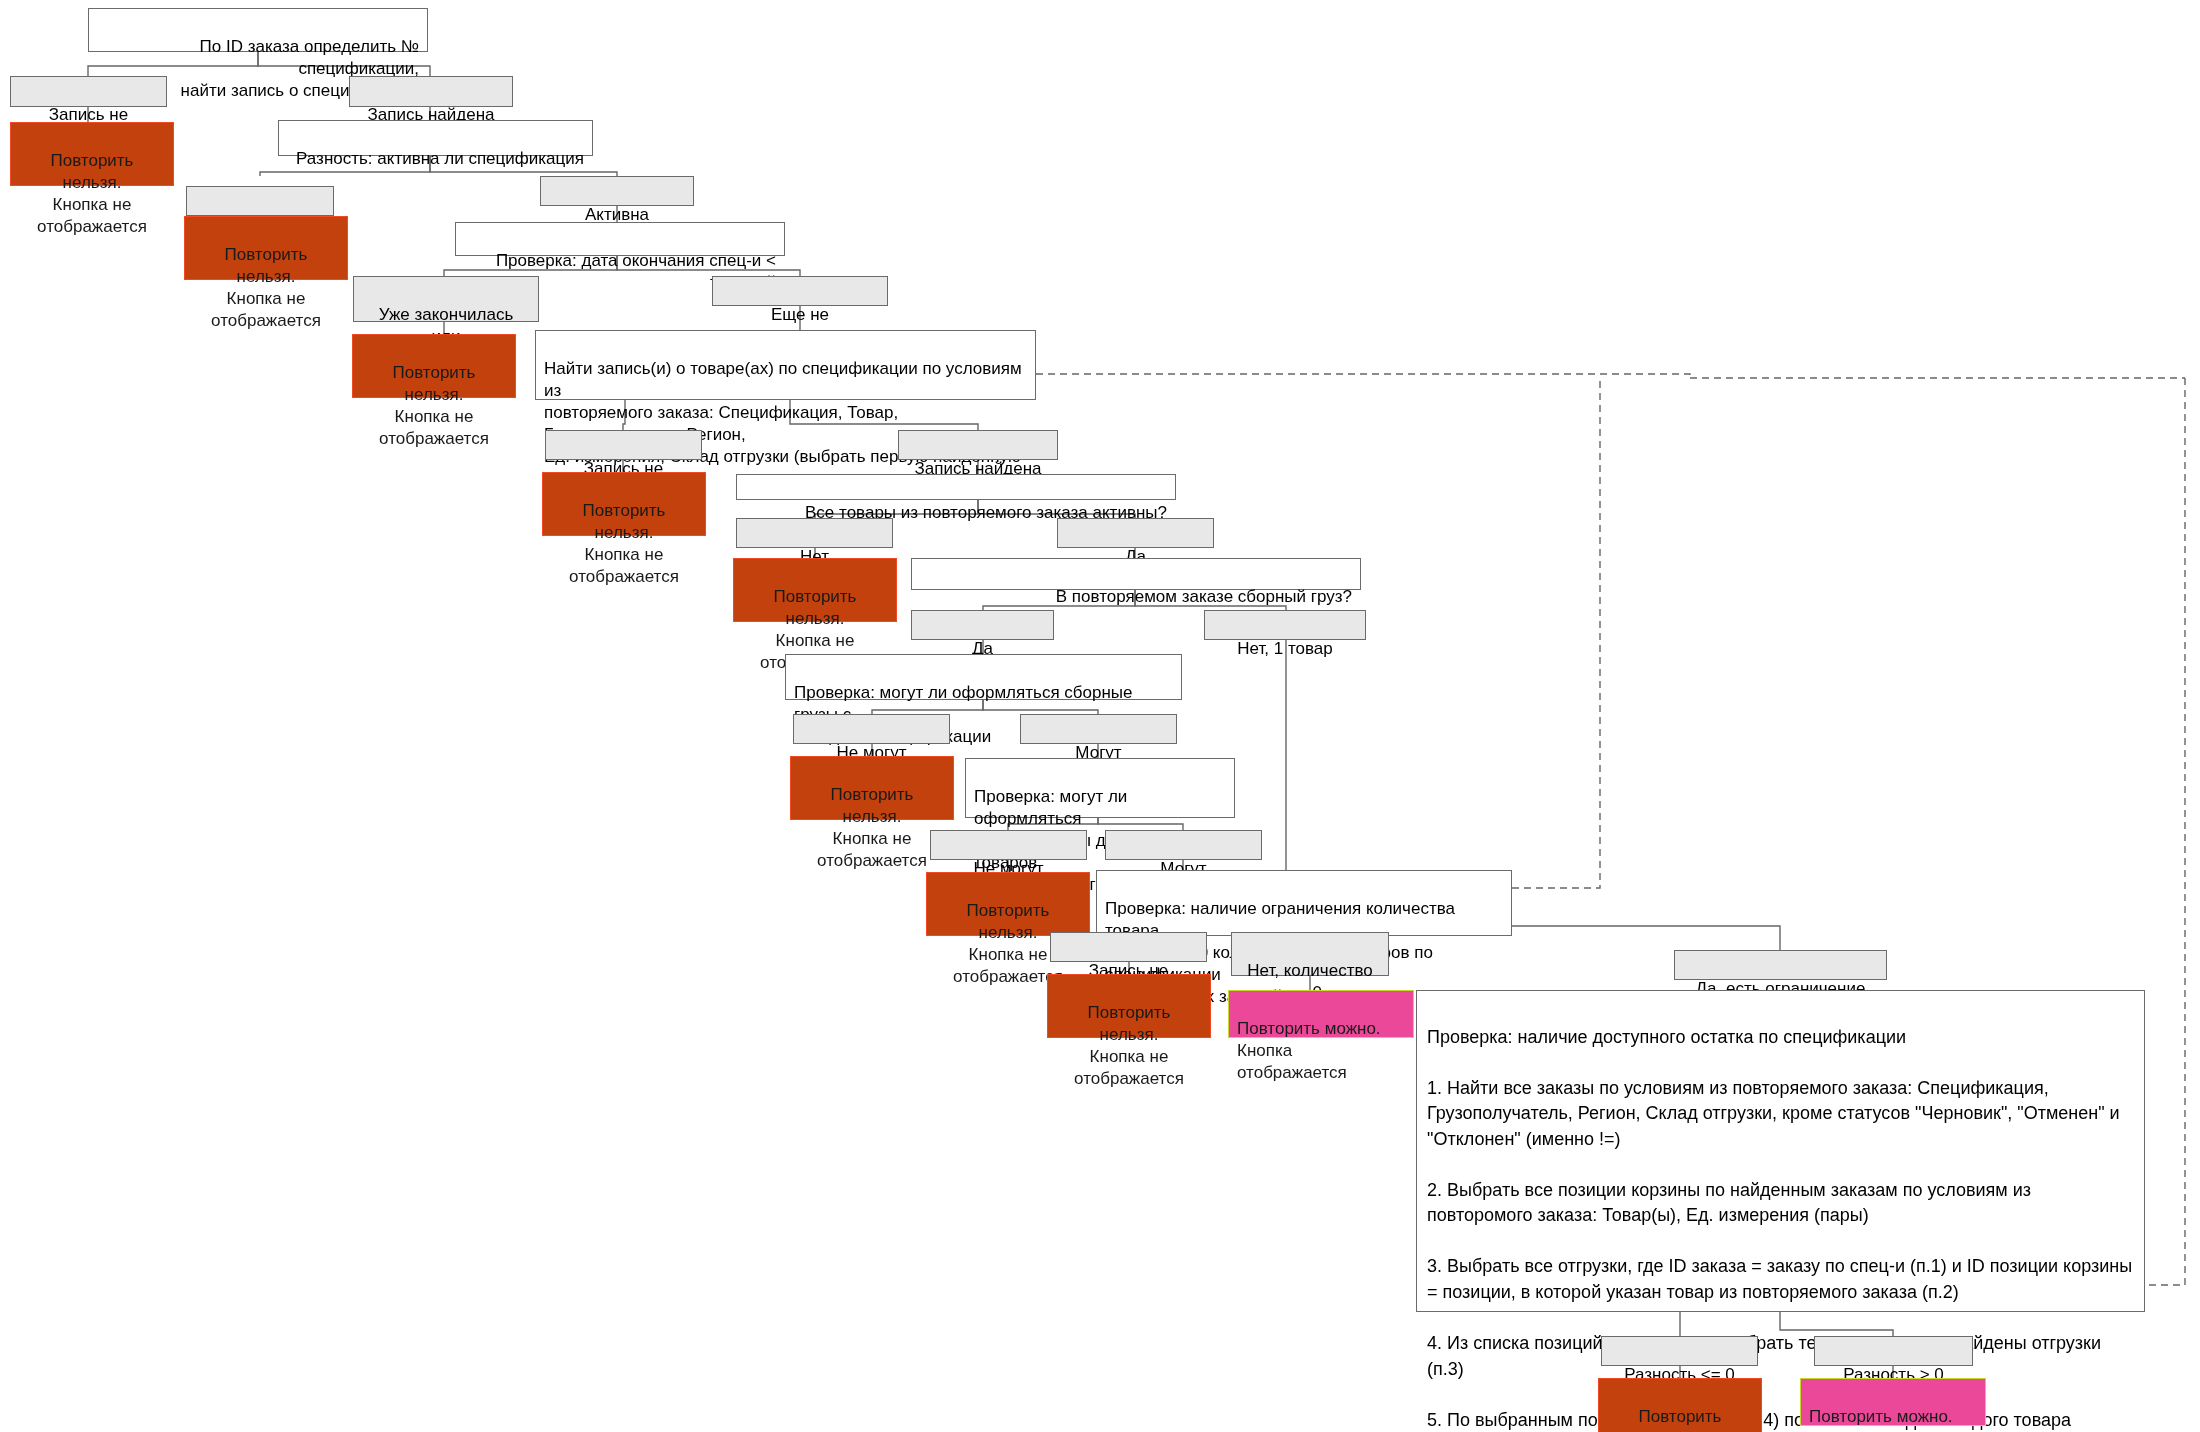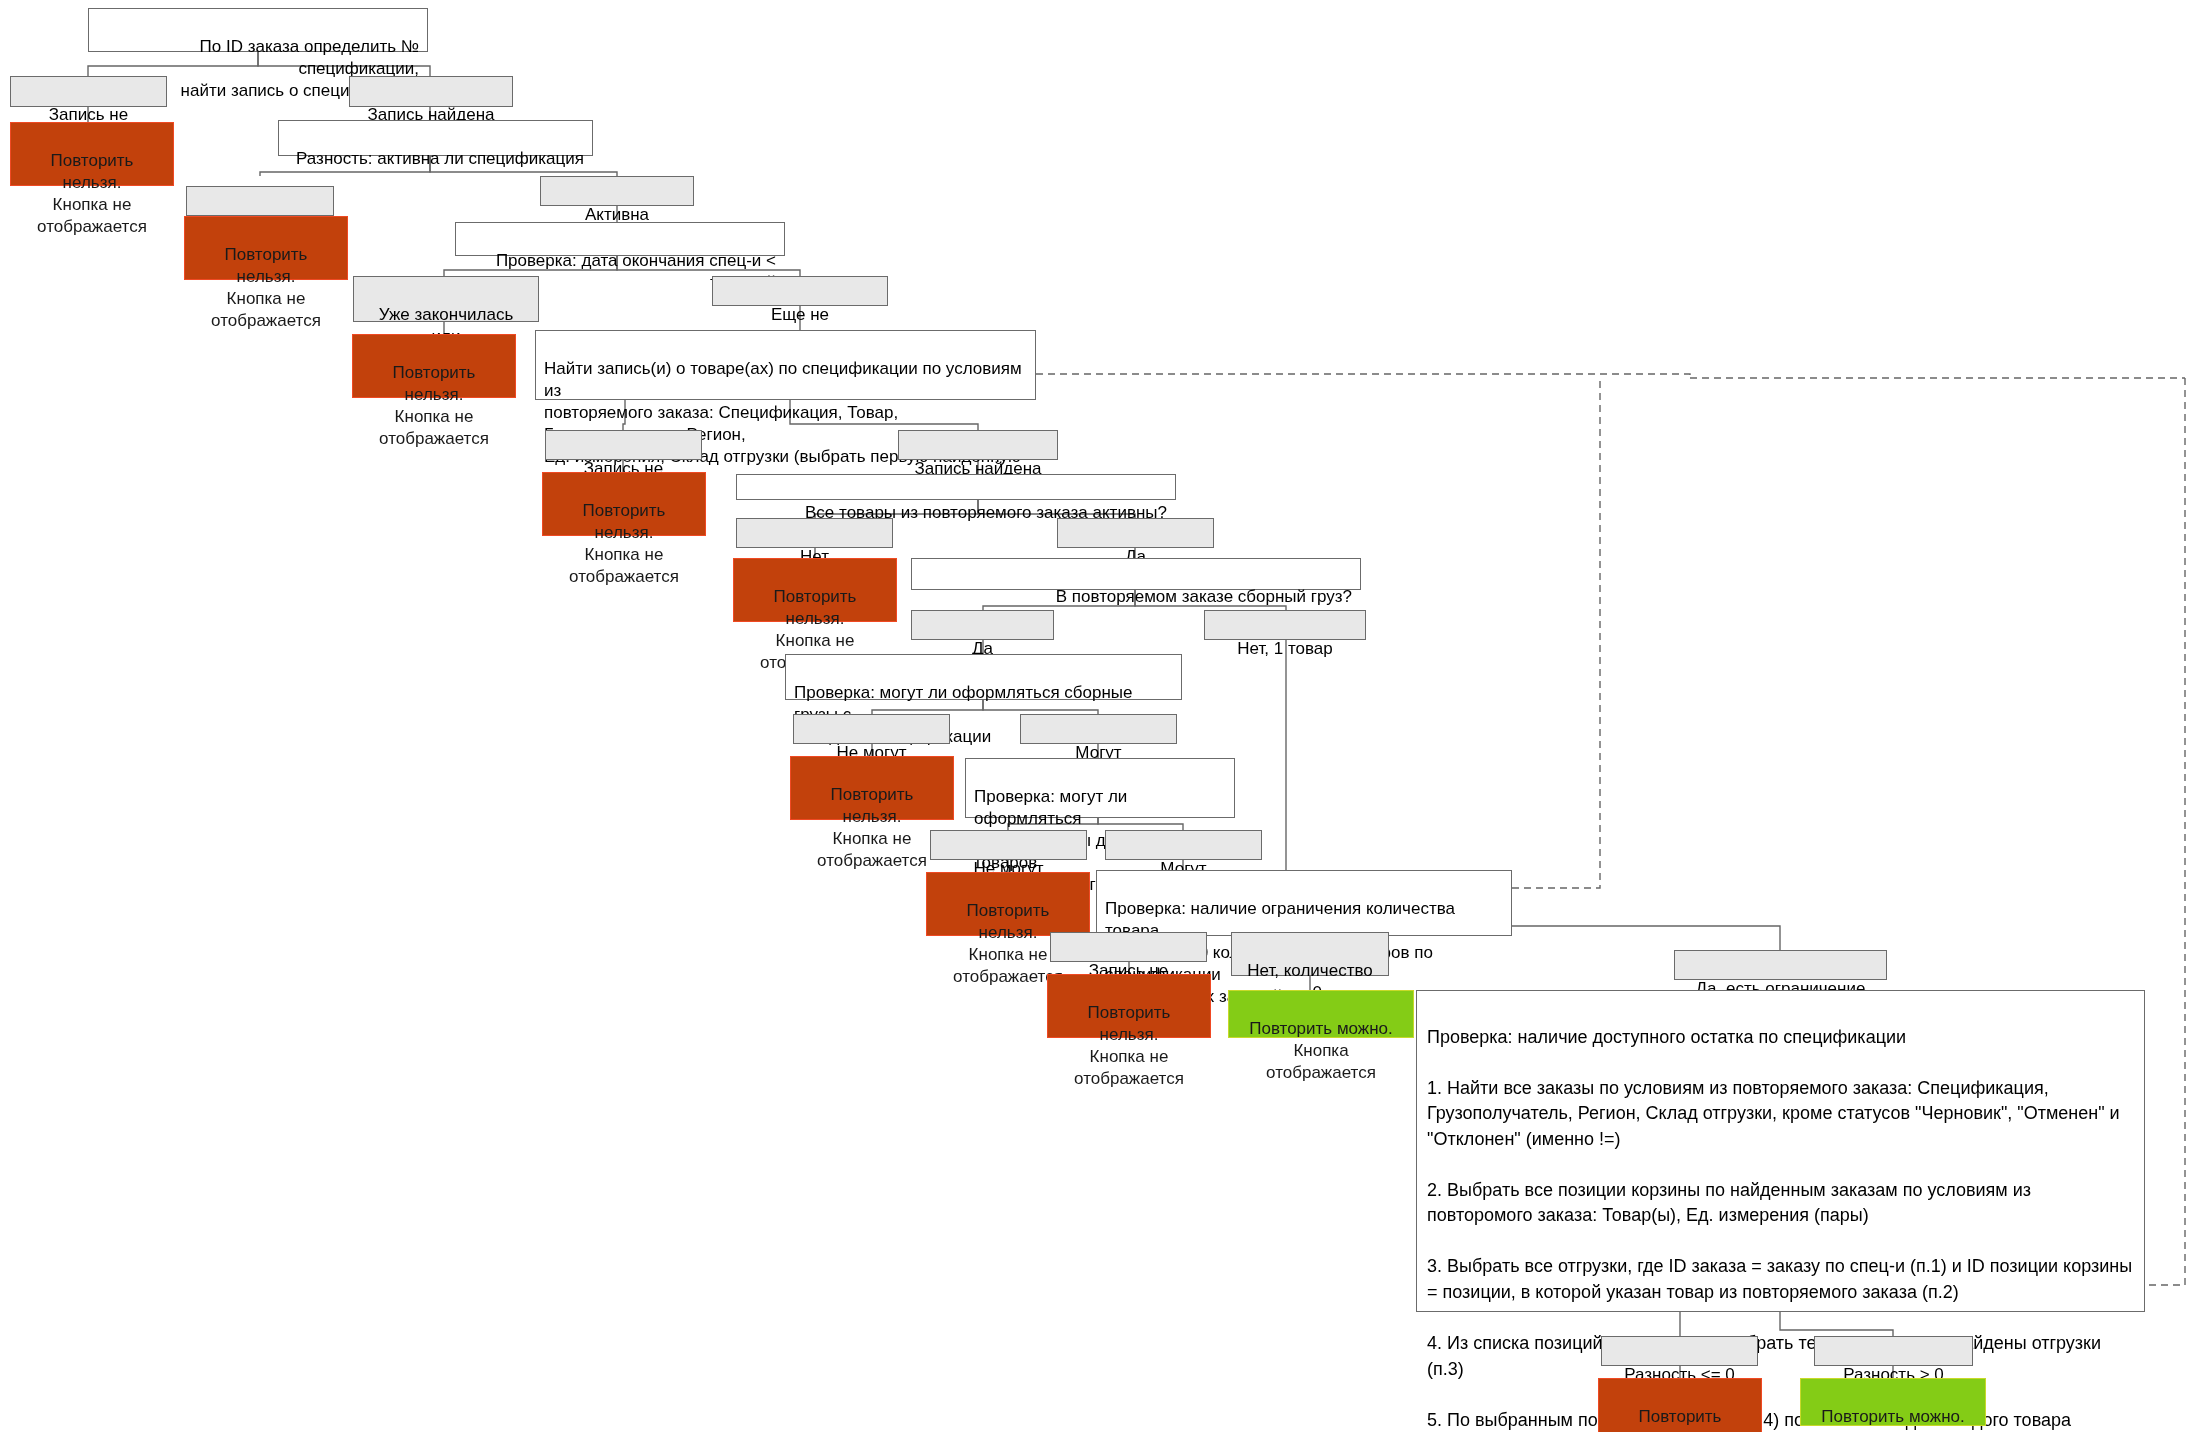--- a/index.html
+++ b/index.html
@@ -40,24 +40,23 @@
   .node.white.center {
     text-align: right;
   }
   .node.red {
     background: #c2410c;
     border-color: #f04923;
     color: #1a1a1a;
     text-align: center;
   }
   .node.green {
-    background: #84cc16;
+    background: #ec4899;
     border-color: #c8d92a;
     color: #1a1a1a;
-    text-align: center;
   }
   .node .inner {
     display: block;
   }
   svg.edges {
     position: absolute;
     left: 0;
     top: 0;
     width: 2200px;
     height: 1432px;

